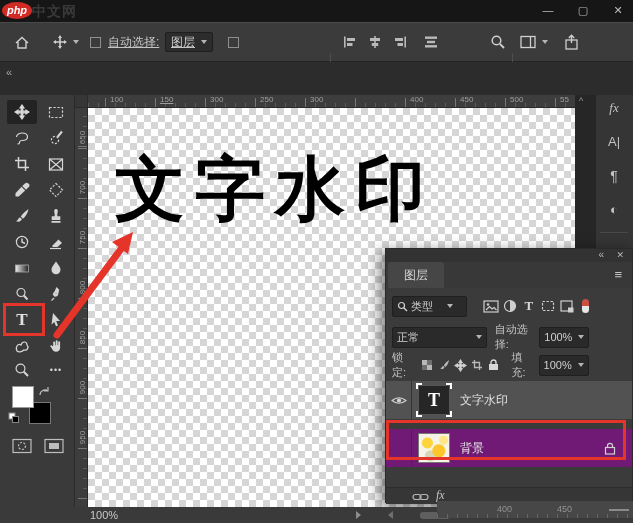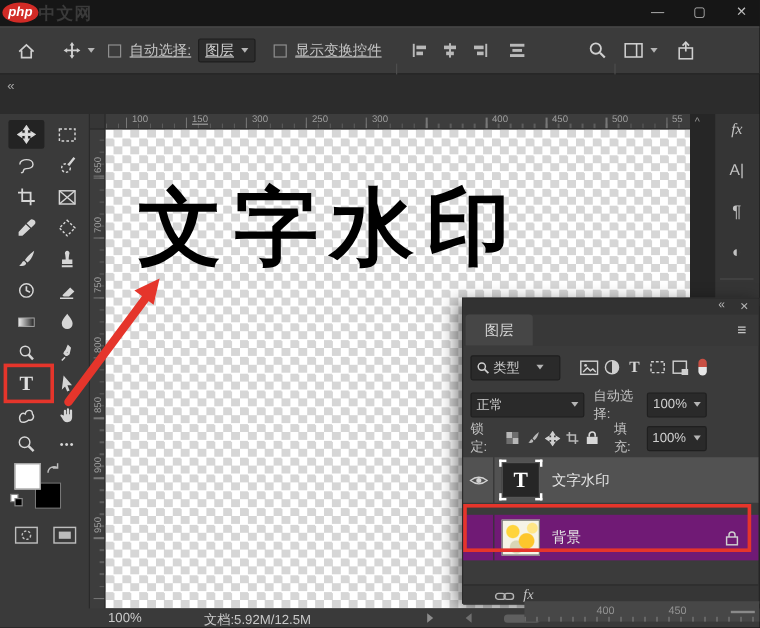--- a/index.html
+++ b/index.html
@@ -149,23 +149,20 @@
       </div>
     <div class="opt" style="left:165px;">
       <span class="select-box" style="width:48px; justify-content:space-between;">
           <span>图层</span>
           <span class="chev"></span>
         </span>
     </div>
     <div class="opt" style="left:228px;">
         <span class="checkbox"></span>
       </div>
-    <div class="opt" style="left:246px;">
-        <span>显示变换控件</span>
-      </div>
     <div class="vsep" style="left:330px; top:30px;"></div>
     <div class="opt" style="left:343px;">
       <svg width="14" height="14">
           <rect x="1" y="1.5" width="1.6" height="11" fill="#b9b9b9"></rect>
           <rect x="4" y="3" width="8" height="3" fill="#b9b9b9"></rect>
           <rect x="4" y="8" width="5.5" height="3" fill="#b9b9b9"></rect>
         </svg>
     </div>
     <div class="opt" style="left:368px;">
       <svg width="14" height="14">
@@ -548,21 +545,20 @@
       <svg width="17" height="10" style="position:absolute; left:26px; top:4px;">
           <rect x="1" y="2.5" width="8" height="5" rx="2.5" stroke="#b5b5b5" fill="none" stroke-width="1.2"></rect>
           <rect x="8" y="2.5" width="8" height="5" rx="2.5" stroke="#b5b5b5" fill="none" stroke-width="1.2"></rect>
         </svg>
       <span style="position:absolute; left:50px; top:0px; font-style:italic; font-size:12px; color:#c5c5c5; font-family:'Liberation Serif','DejaVu Serif',serif;">fx</span>
     </div>
   </div>
 
   <div id="statusbar" class="abs">
     <span style="position:absolute; left:90px; top:2px;">100%</span>
-    <span style="position:absolute; left:170px; top:2px;">文档:5.92M/12.5M</span>
     <span class="tri-r" style="position:absolute; left:356px; top:4px;"></span>
     <span class="tri-l" style="position:absolute; left:388px; top:4px;"></span>
     <span style="position:absolute; left:420px; top:5px; width:30px; height:7px; background:#5f5f5f; border-radius:3px;"></span>
   </div>
   <div id="frag-strip" class="abs">
     <span style="position:absolute; left:60px; top:3px;">400</span>
     <span style="position:absolute; left:120px; top:3px;">450</span>
     <span style="position:absolute; left:172px; top:8px; width:20px; height:2px; background:#8a8a8a;"></span>
   </div>
 

